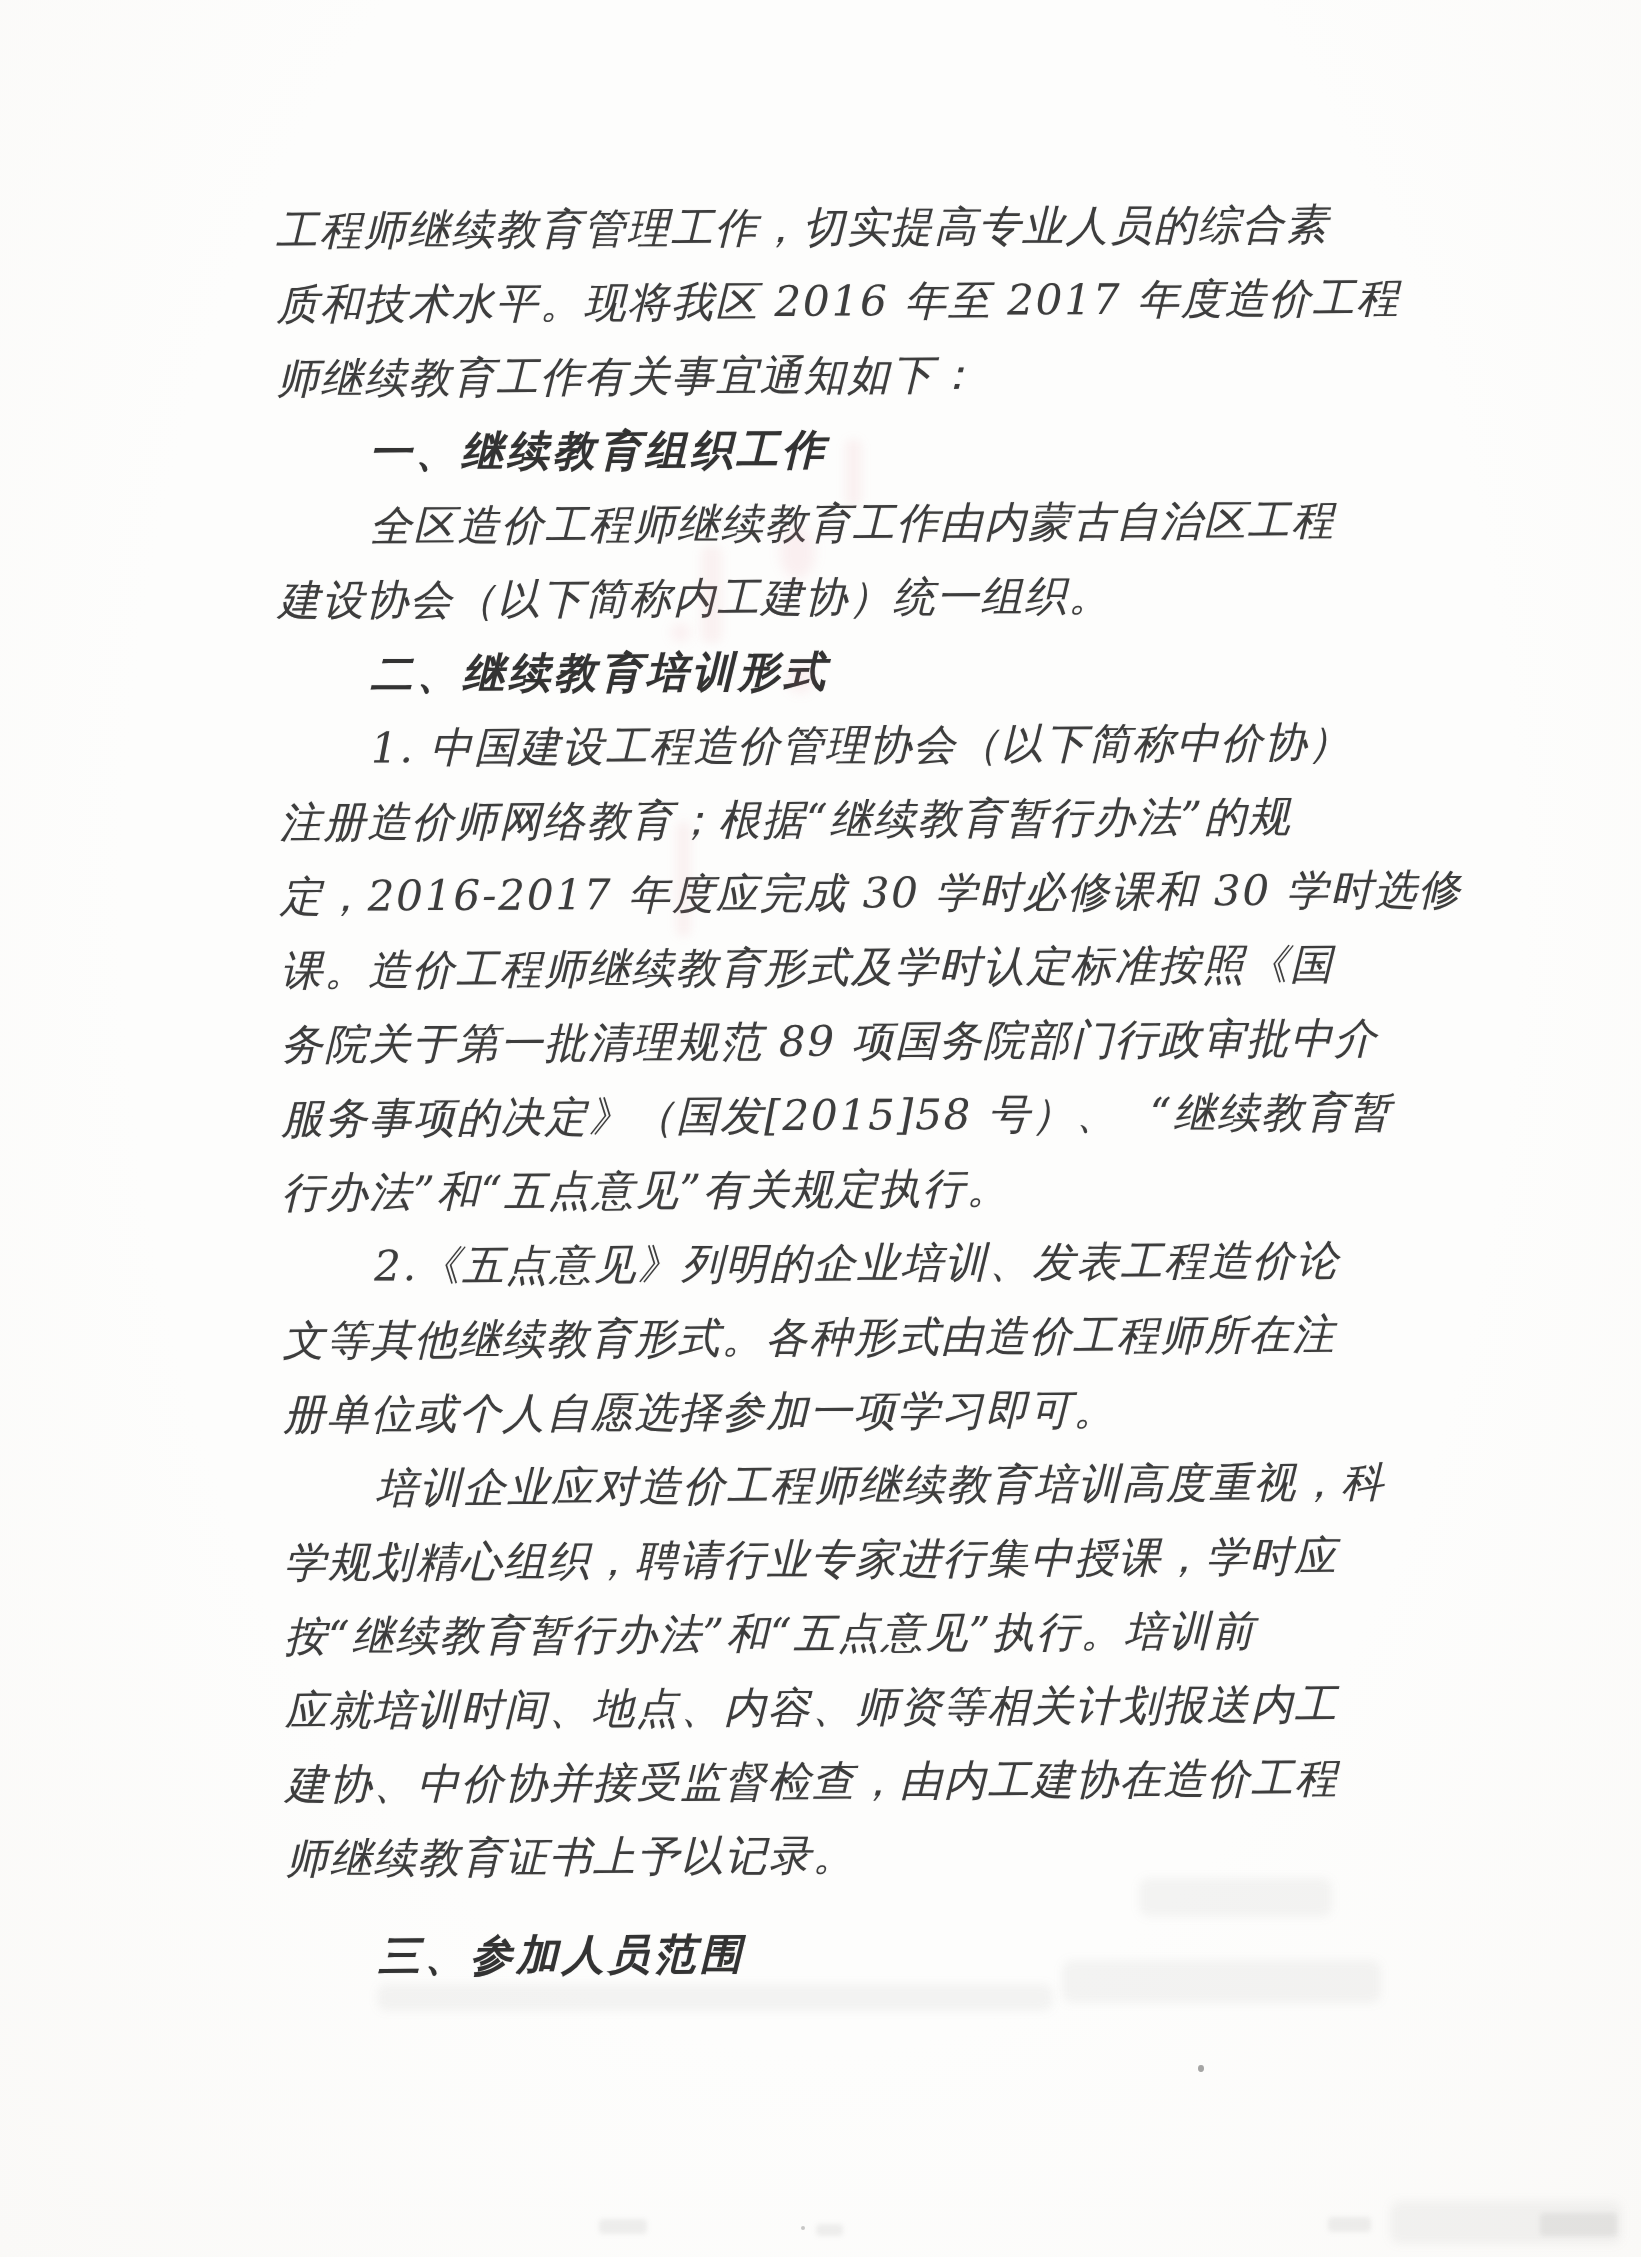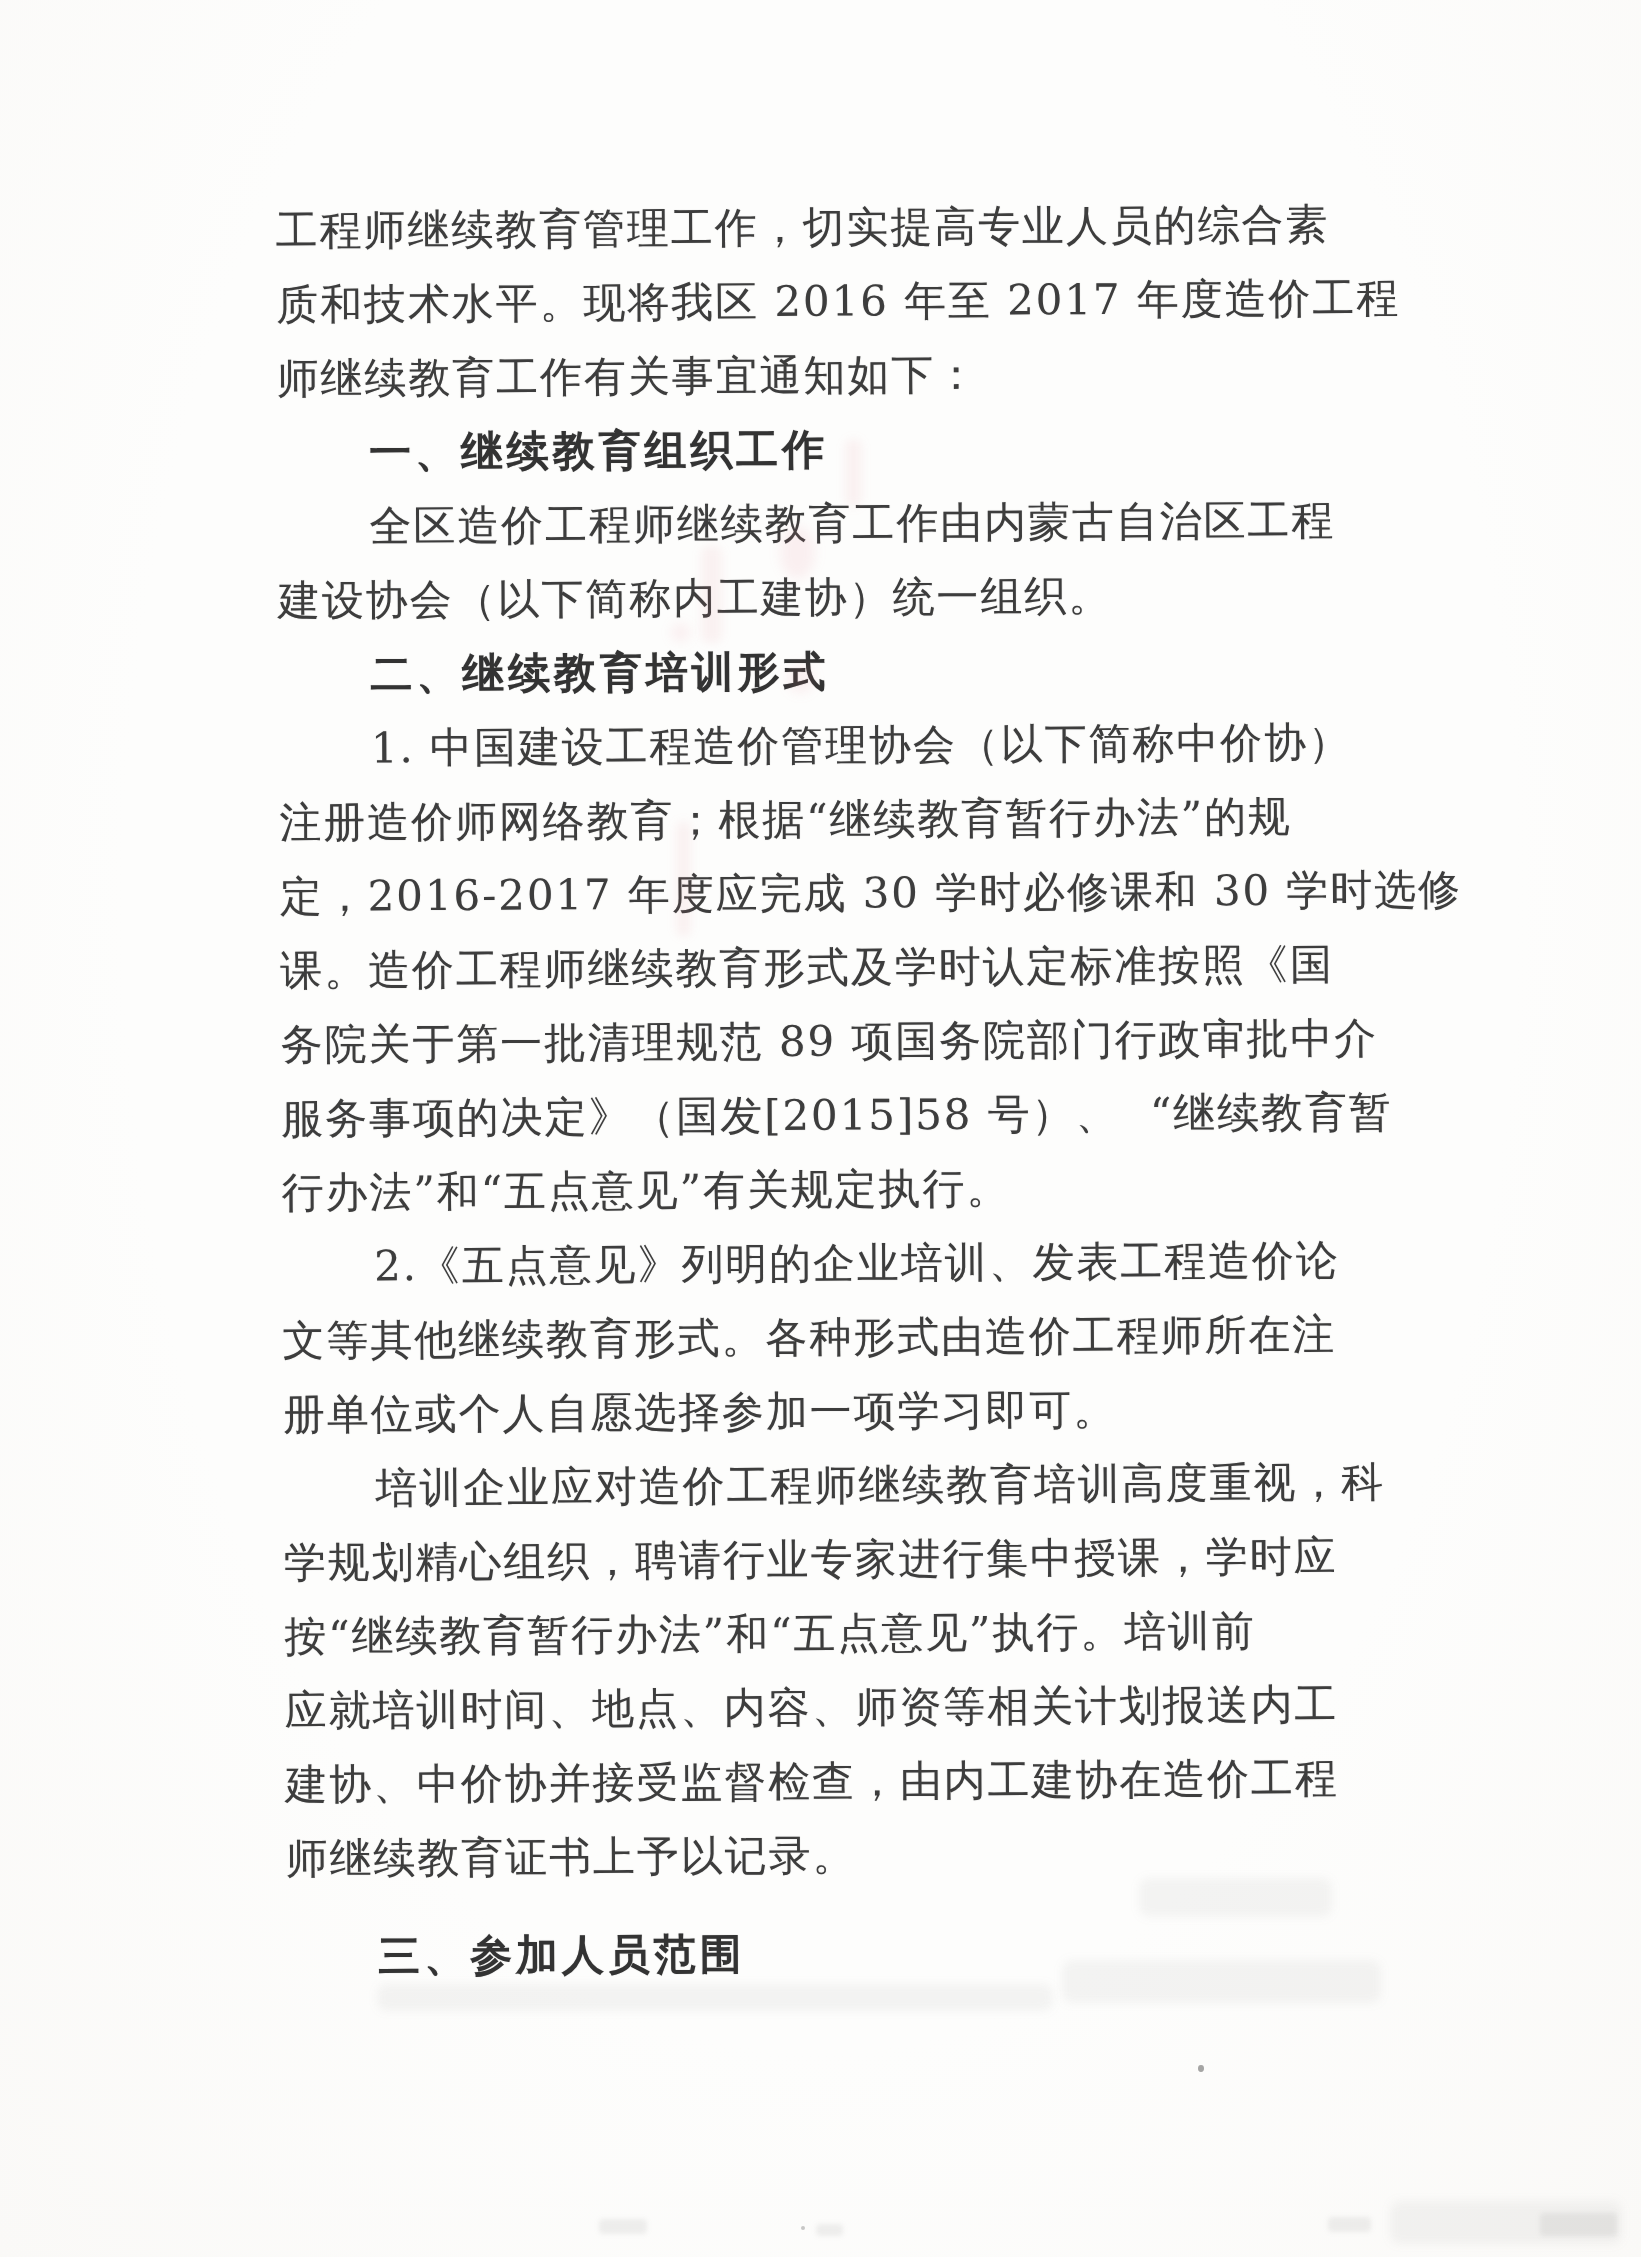--- a/index.html
+++ b/index.html
@@ -11,20 +11,21 @@
     height: 2257px;
     position: relative;
     overflow: hidden;
     background: #fbfbfa;
     font-family: "DejaVu Serif", "Liberation Serif", serif;
   }
   .page-surface {
     position: absolute;
     inset: 0;
     background: radial-gradient(ellipse at 50% 40%, #fdfdfc 60%, #faf9f7 100%);
+    font-style: italic;
   }
   .text-block {
     position: absolute;
     left: 281px;
     top: 194px;
     width: 1130px;
     transform: rotate(-0.35deg);
     transform-origin: 0 50%;
   }
   .line {

